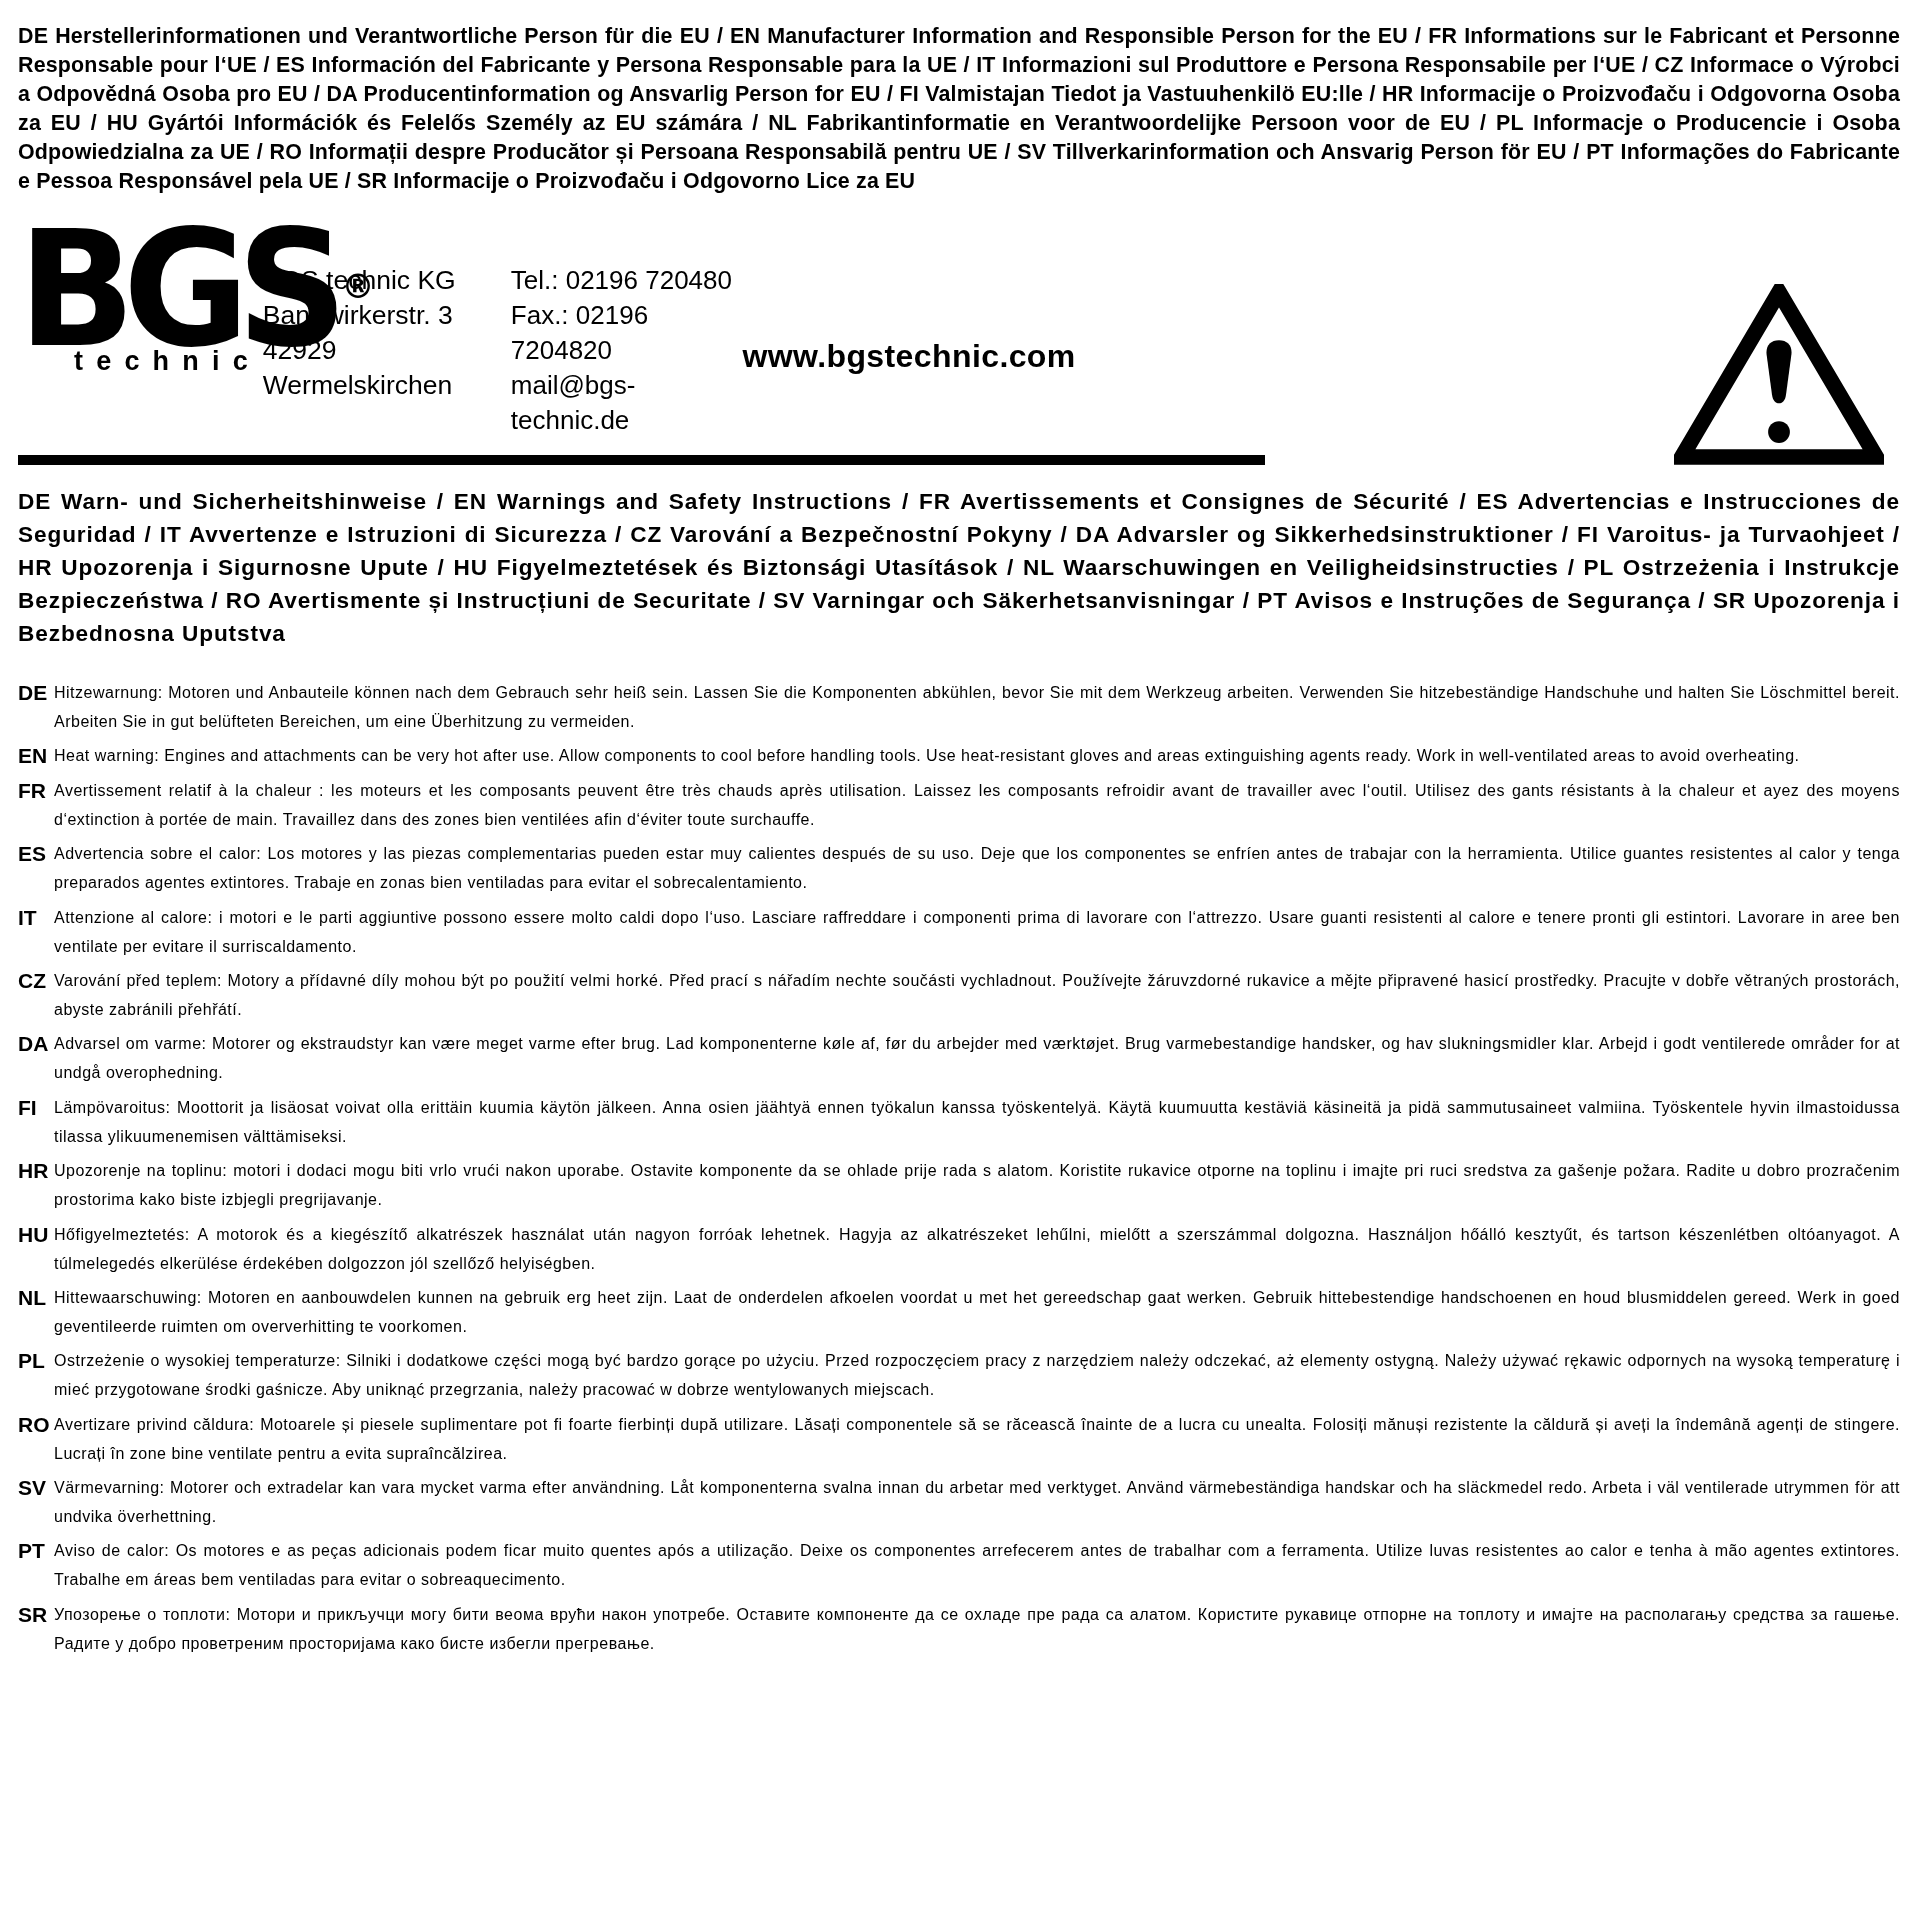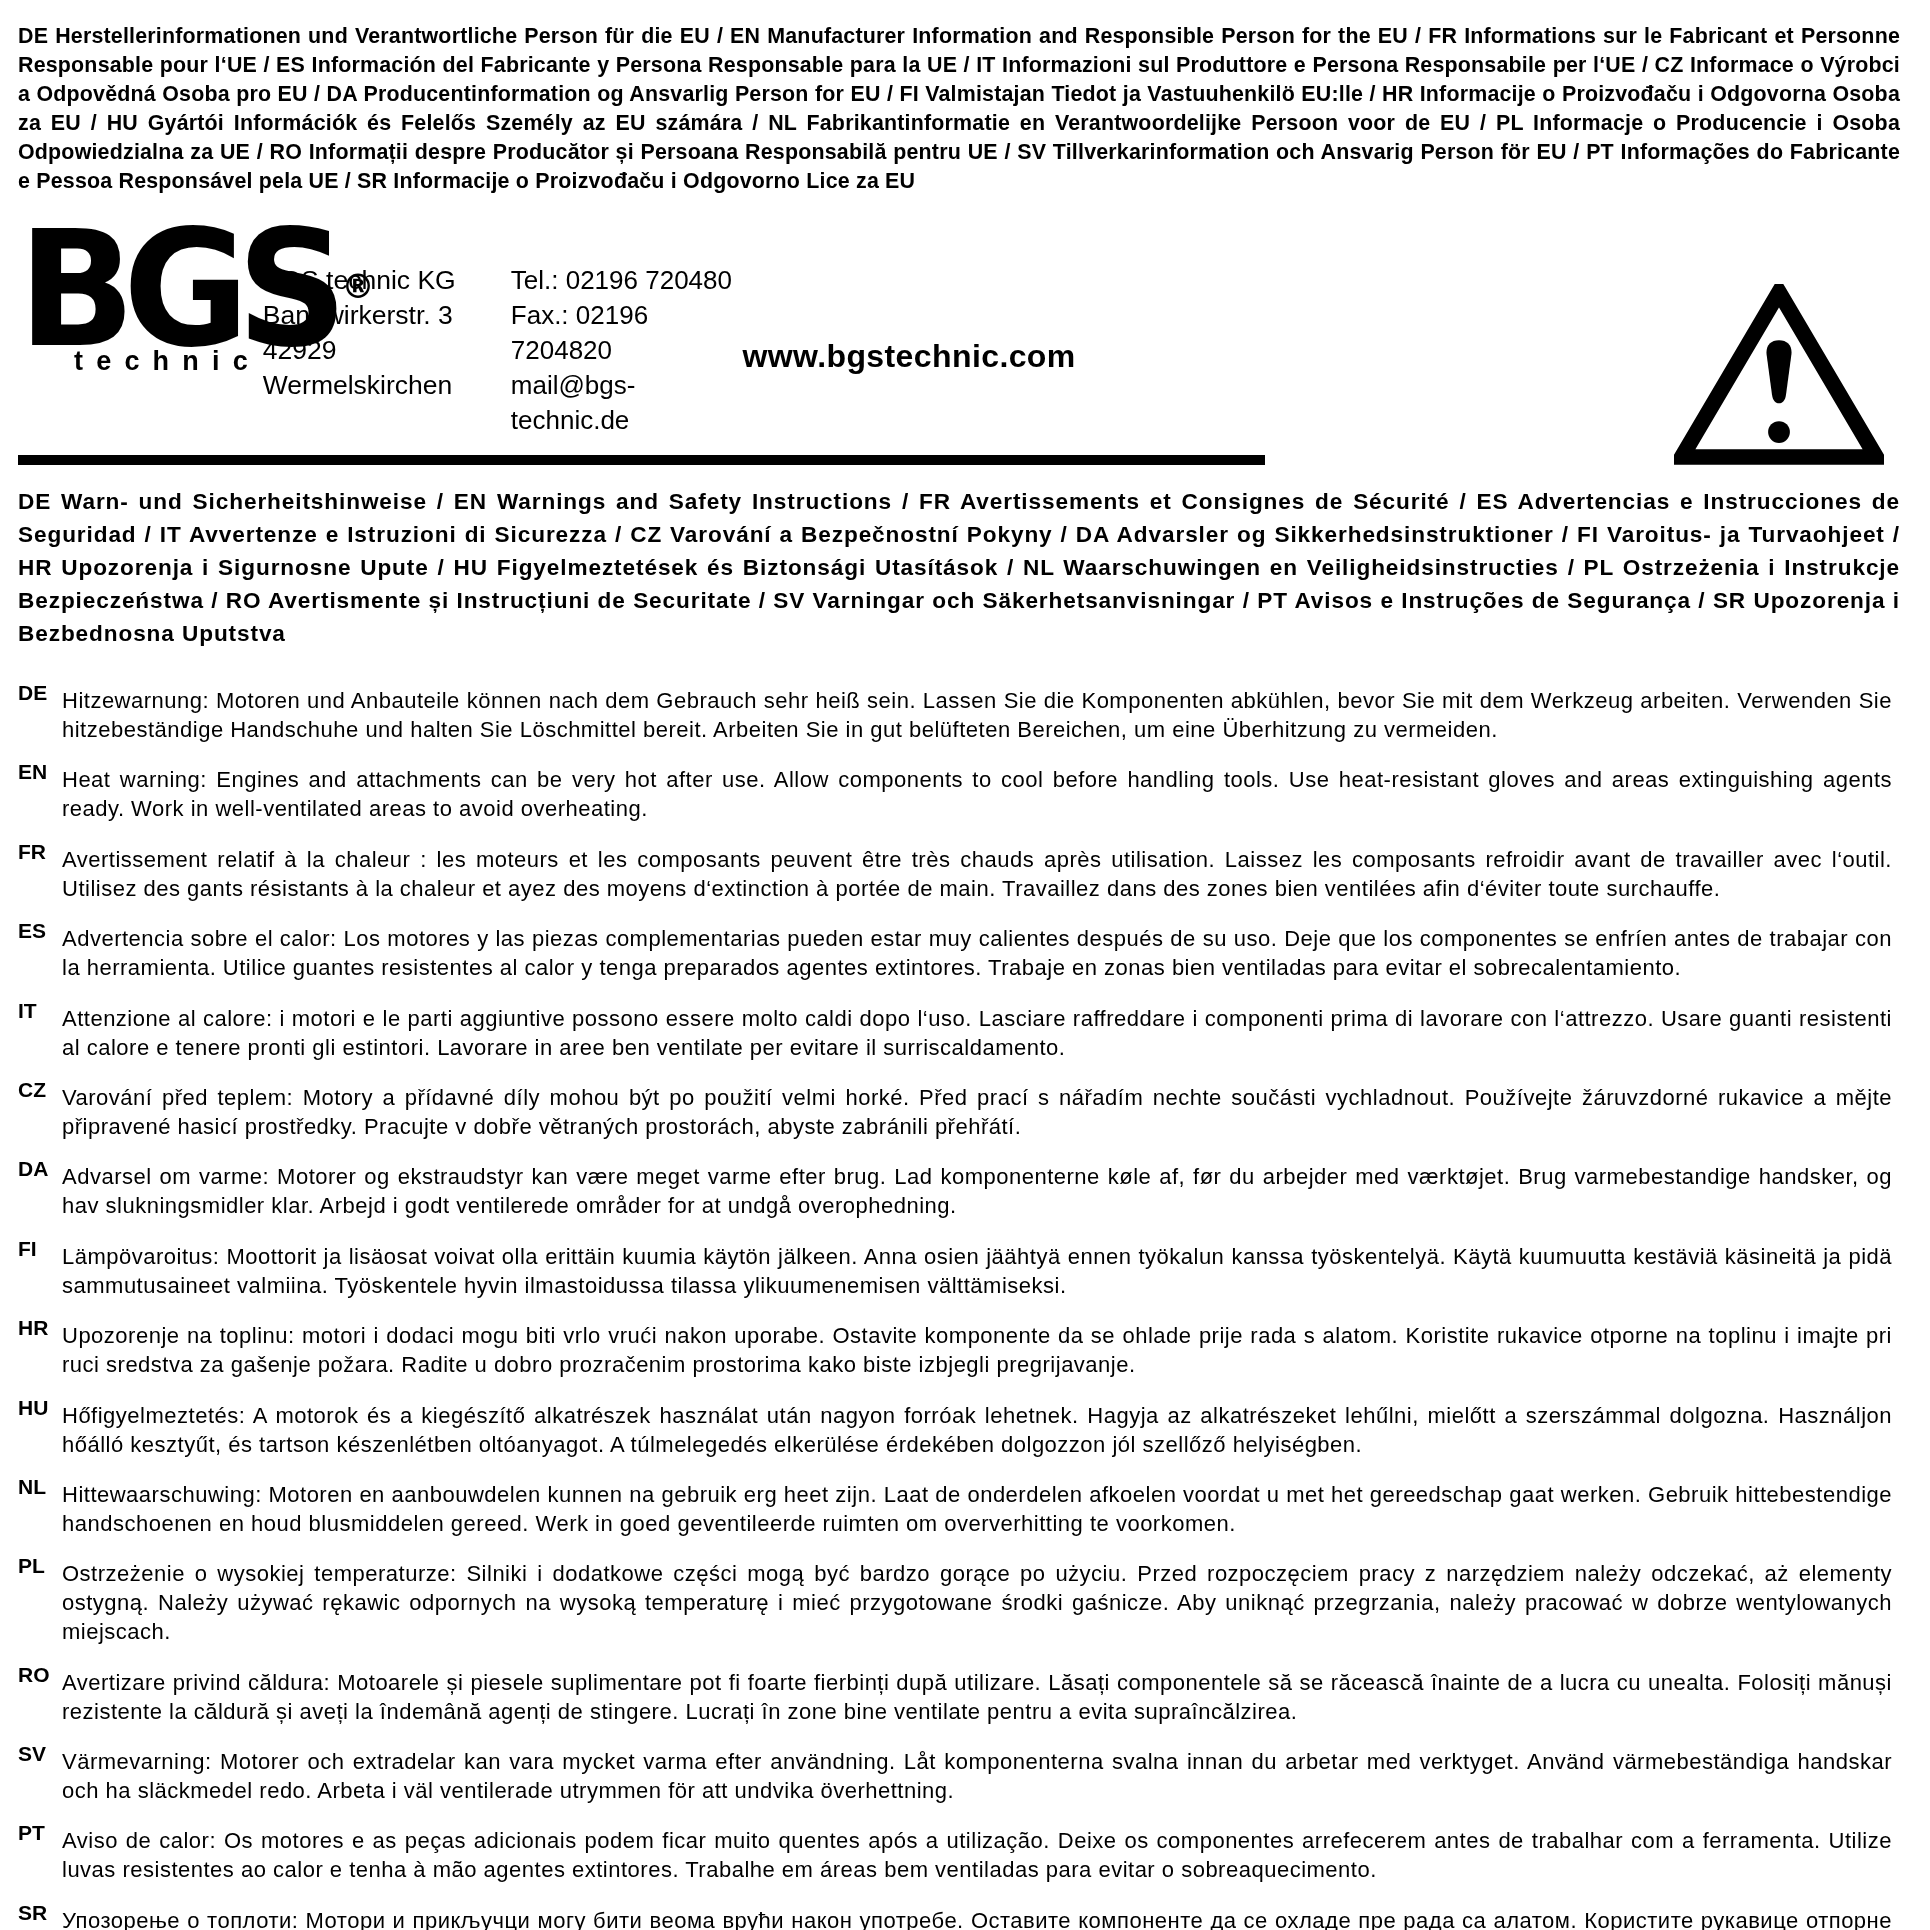--- a/index.html
+++ b/index.html
@@ -32,21 +32,21 @@
   .warning-triangle{position:absolute;right:15.6px;bottom:0;width:210px;height:181px;}
 
   .section-title{
     margin:20px 0 0 0;font-weight:bold;font-size:22.6px;line-height:33px;
     text-align:justify;letter-spacing:0.9px;
   }
 
   .warnings{margin-top:28px;}
   .warning-row{display:flex;margin-bottom:5.4px;}
   .warning-row .lang{flex:0 0 36px;font-weight:bold;font-size:21px;line-height:29px;}
-  .warning-row .text{margin:8px;flex:1;font-size:22px;line-height:29px;letter-spacing:0.5px;text-align:justify;}
+  .warning-row .text{margin:0;flex:1;font-size:16px;line-height:29px;letter-spacing:0.5px;text-align:justify;}
 </style>
 </head>
 <body>
 
 <div class="page">
   <div class="content">
 
     <p class="top-header">DE Herstellerinformationen und Verantwortliche Person für die EU  /  EN Manufacturer Information and Responsible Person for the EU  /  FR Informations sur le Fabricant et Personne Responsable pour l‘UE  /  ES Información del Fabricante y Persona Responsable para la UE  /  IT Informazioni sul Produttore e Persona Responsabile per l‘UE  /  CZ Informace o Výrobci a Odpovědná Osoba pro EU  /  DA Producentinformation og Ansvarlig Person for EU  /  FI Valmistajan Tiedot ja Vastuuhenkilö EU:lle  /  HR Informacije o Proizvođaču i Odgovorna Osoba za EU  /  HU Gyártói Információk és Felelős Személy az EU számára  /  NL Fabrikantinformatie en Verantwoordelijke Persoon voor de EU  /  PL Informacje o Producencie i Osoba Odpowiedzialna za UE  /  RO Informații despre Producător și Persoana Responsabilă pentru UE  /  SV Tillverkarinformation och Ansvarig Person för EU  /  PT Informações do Fabricante e Pessoa Responsável pela UE  /  SR Informacije o Proizvođaču i Odgovorno Lice za EU</p>
 
     <div class="brand-wrap">

